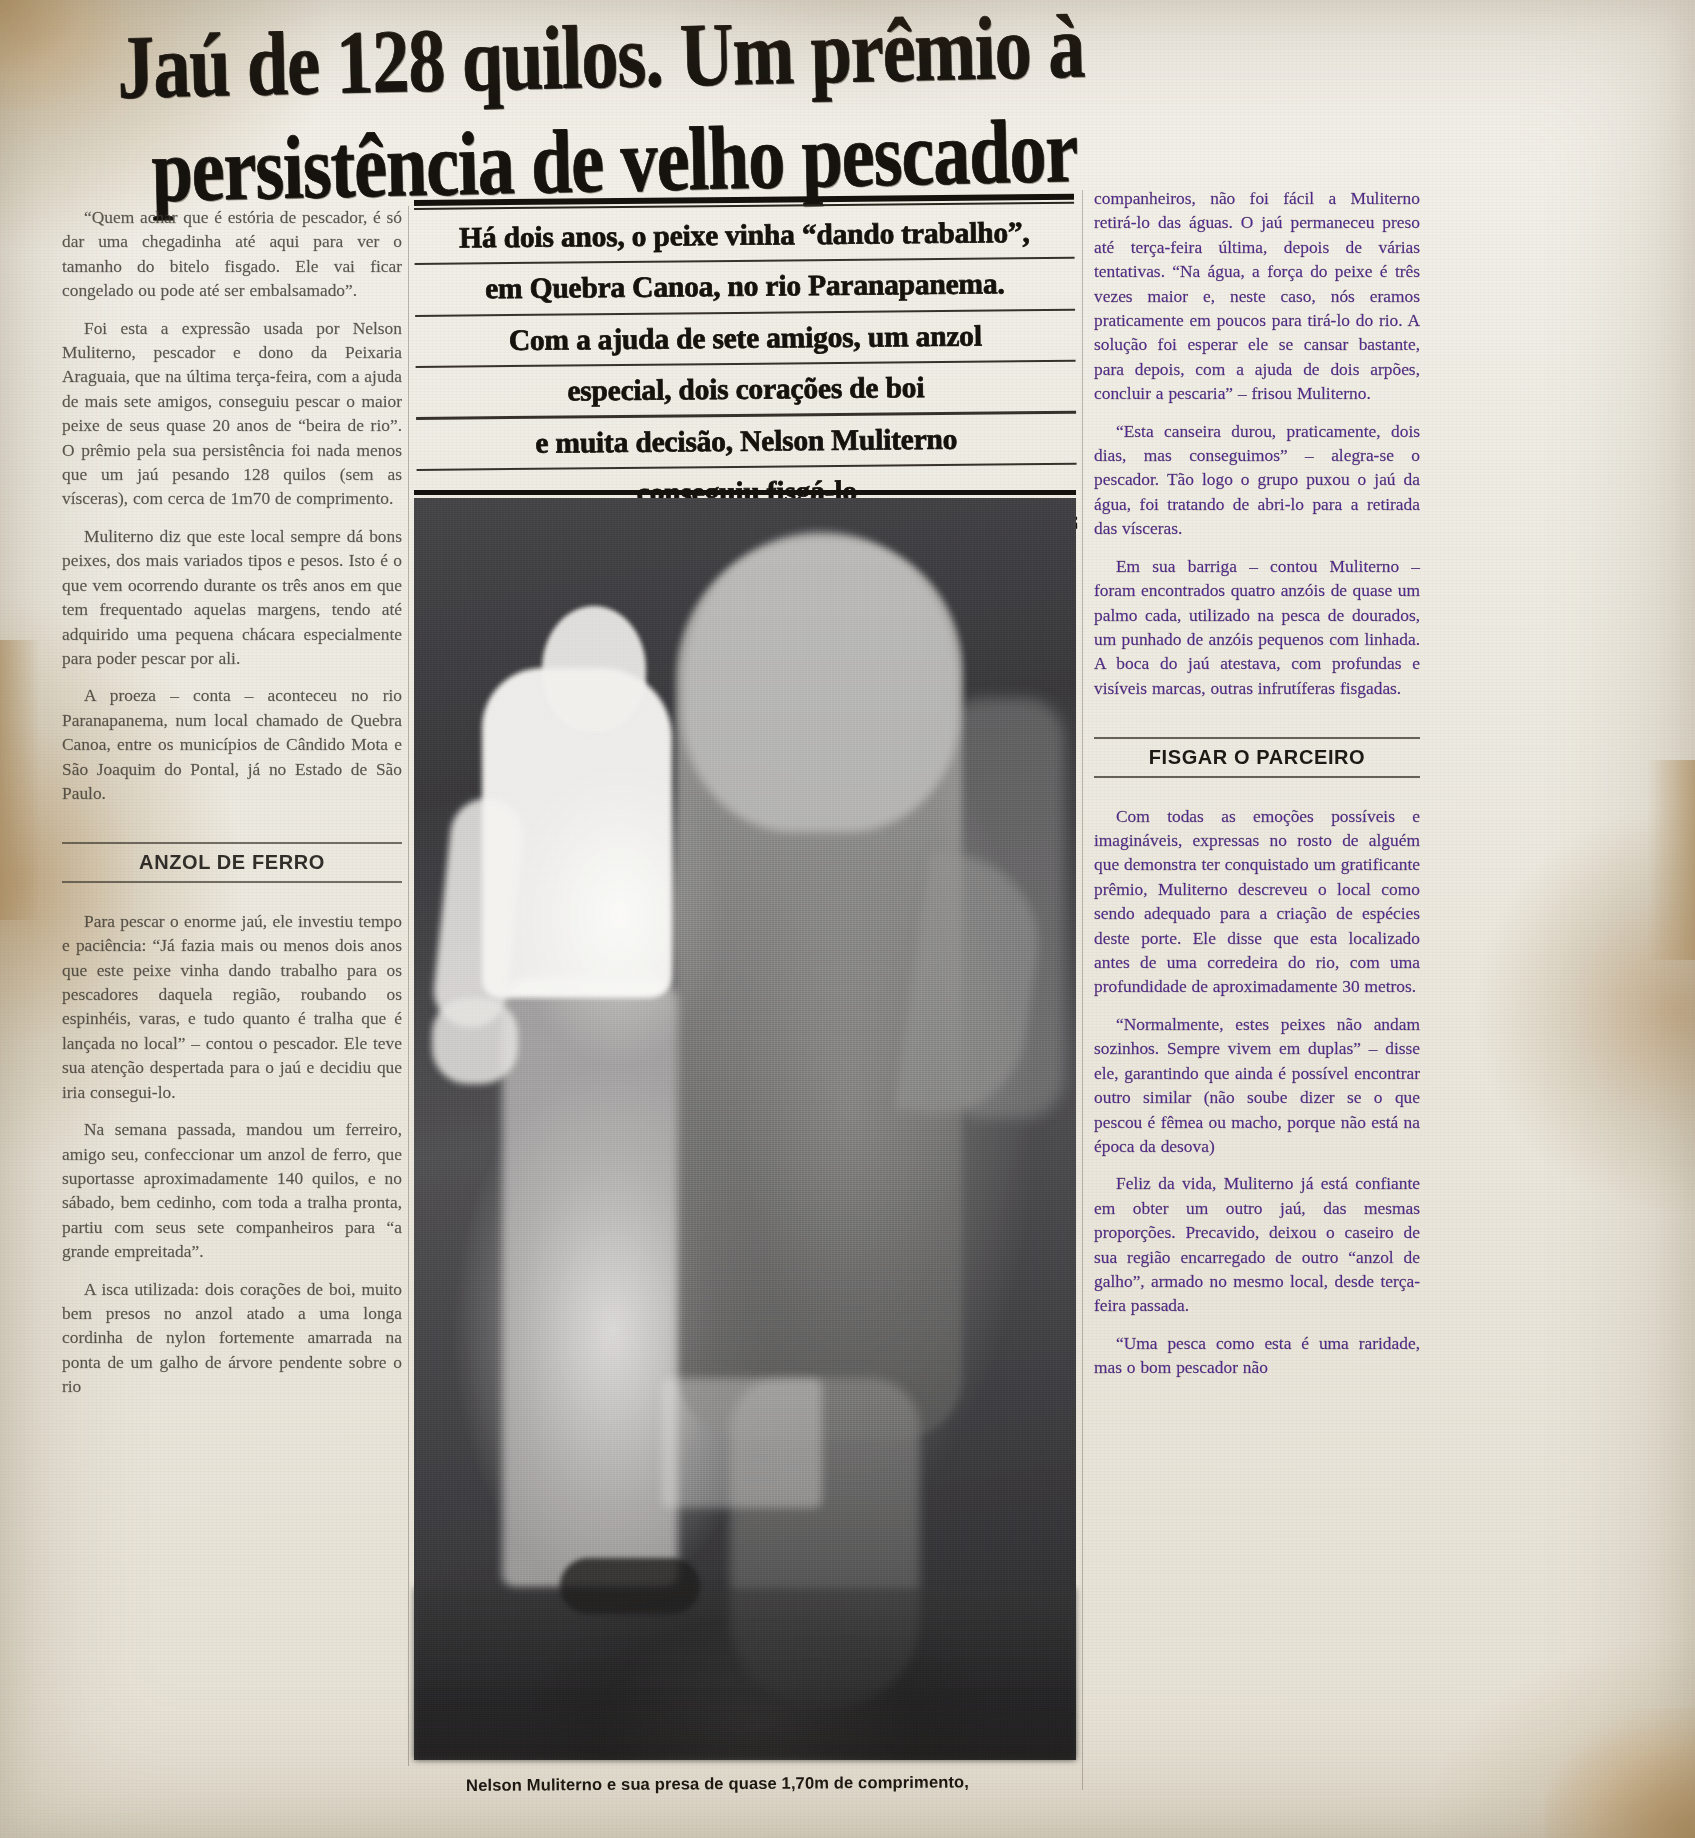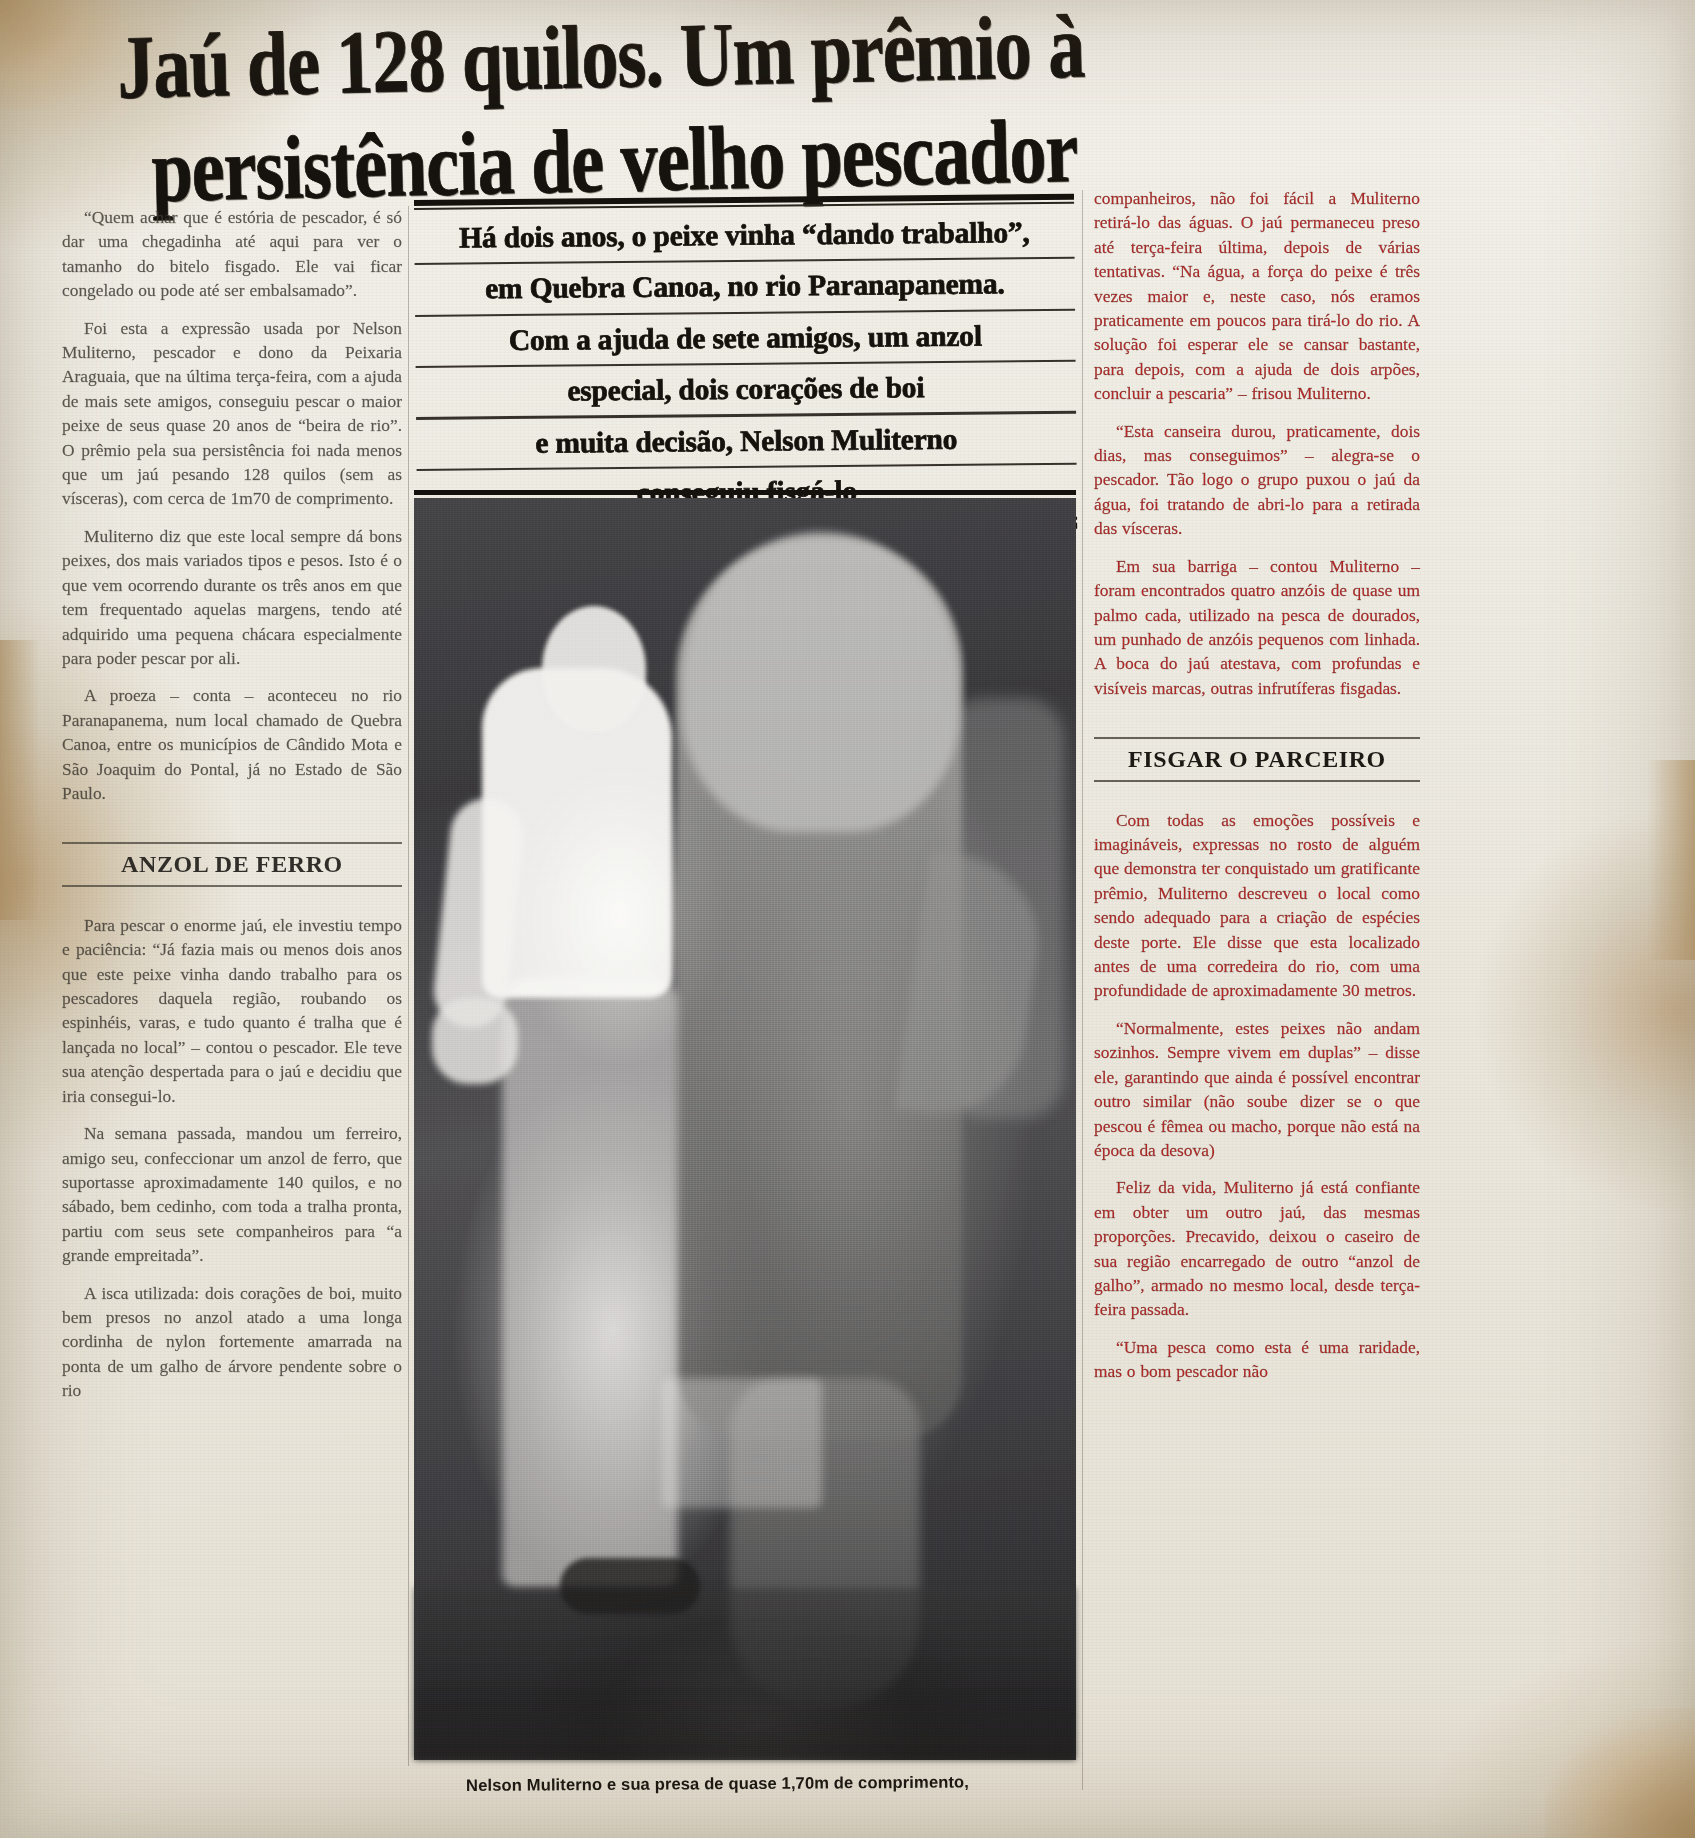--- a/index.html
+++ b/index.html
@@ -71,36 +71,36 @@
     font-size:17.4px;
     line-height:24.4px;
     text-align:justify;
     text-indent:22px;
     color:#2b2720;
     -webkit-text-stroke:.28px rgba(40,34,26,.55);
     word-spacing:.5px;
   }
   .body p.noind{text-indent:0;}
   #colL .body p{opacity:.84;}
-  #colR .body p{opacity:.95;color:#b91c1c;}
+  #colR .body p{opacity:.95;color:#4c1d95;}
 
   
   #colL{filter:contrast(.82) brightness(1.04);}
 
   
   .sechead{
     margin:26px 0 16px 0;
     position:relative;padding:11px 0 10px 0;
   }
   .sechead .rule{height:2px;background:#3a342a;opacity:.75;}
   .sechead .rule.thin{height:1.5px;}
   .sechead h3{
     margin:0;padding:7px 0 7px 0;
-    font-family:Liberation Serif, serif;
-    font-weight:700;font-size:24px;letter-spacing:.6px;
+    font-family:Liberation Sans, sans-serif;
+    font-weight:700;font-size:20px;letter-spacing:.6px;
     text-align:center;color:#1d1a15;
   }
 
   
   #subhead{position:relative;}
   #subhead .topbar{height:6px;background:#15120d;margin-bottom:2px;}
   #subhead .topbar2{height:2px;background:#2a251d;margin-bottom:4px;}
   .sh-row{position:relative;}
   .sh-row .txt{
     font-family:"Liberation Serif", serif;

